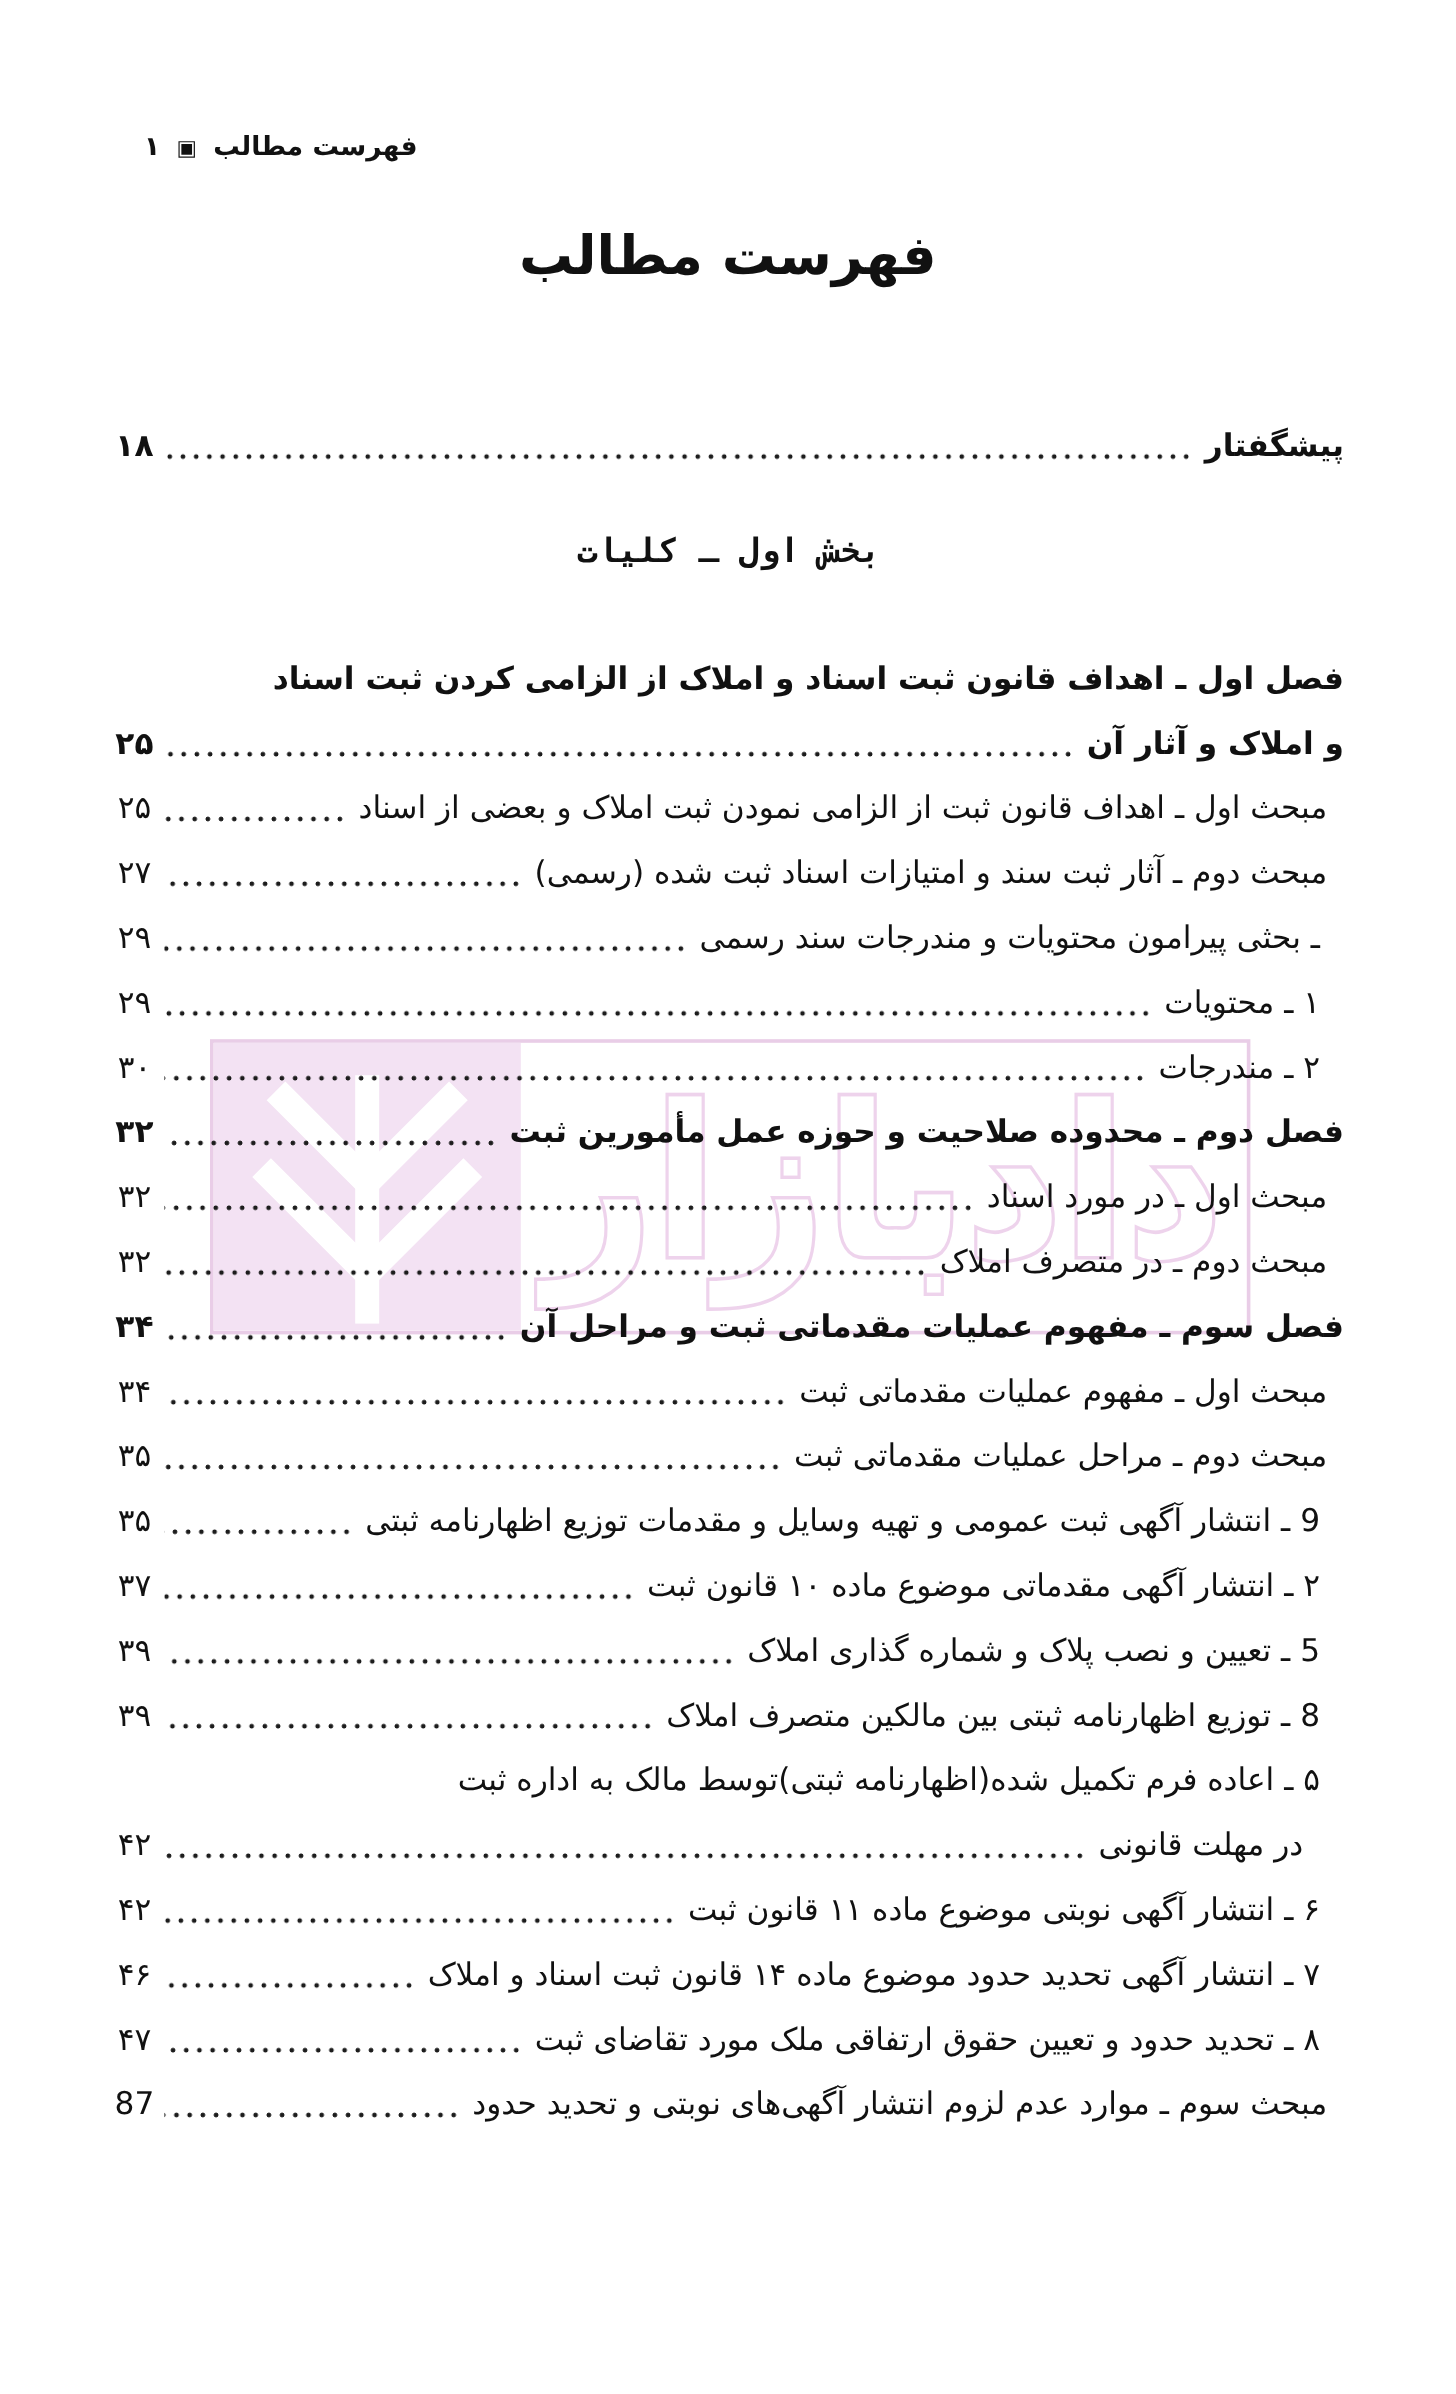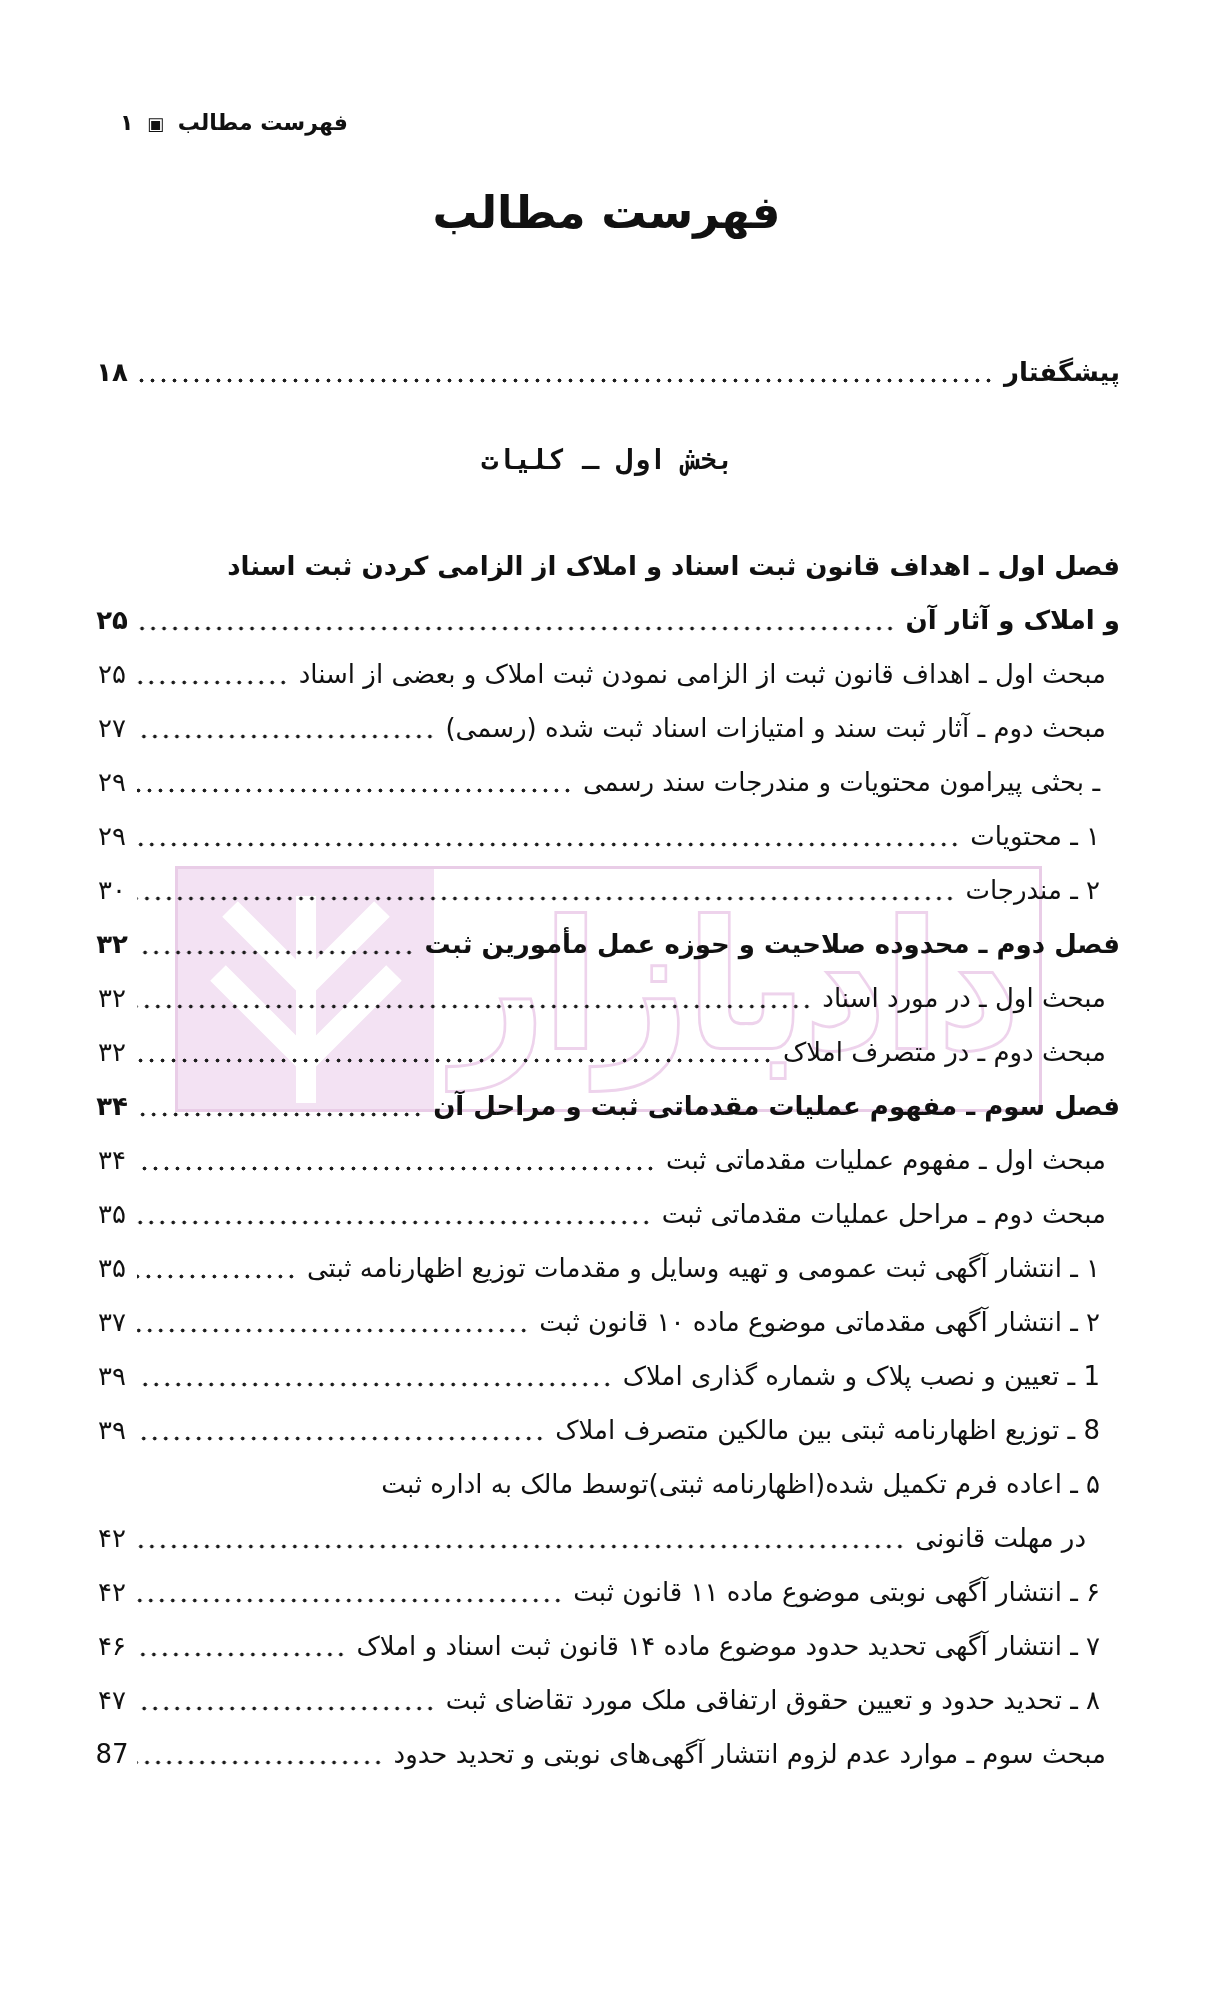--- a/index.html
+++ b/index.html
@@ -176,31 +176,31 @@
     <span class="t">مبحث اول ـ مفهوم عملیات مقدماتی ثبت</span>
     <span class="dots"></span>
     <span class="p">۳۴</span>
   </div>
       <div class="toc-row" style="padding-right: 14px;">
     <span class="t">مبحث دوم ـ مراحل عملیات مقدماتی ثبت</span>
     <span class="dots"></span>
     <span class="p">۳۵</span>
   </div>
       <div class="toc-row" style="padding-right: 20px;">
-    <span class="t">۱ ـ انتشار آگهی ثبت عمومی و تهیه وسایل و مقدمات توزیع اظهارنامه ثبتی</span>
+    <span class="t">9 ـ انتشار آگهی ثبت عمومی و تهیه وسایل و مقدمات توزیع اظهارنامه ثبتی</span>
     <span class="dots"></span>
     <span class="p">۳۵</span>
   </div>
       <div class="toc-row" style="padding-right: 20px;">
     <span class="t">۲ ـ انتشار آگهی مقدماتی موضوع ماده ۱۰ قانون ثبت</span>
     <span class="dots"></span>
     <span class="p">۳۷</span>
   </div>
       <div class="toc-row" style="padding-right: 20px;">
-    <span class="t">1 ـ تعیین و نصب پلاک و شماره گذاری املاک</span>
+    <span class="t">5 ـ تعیین و نصب پلاک و شماره گذاری املاک</span>
     <span class="dots"></span>
     <span class="p">۳۹</span>
   </div>
       <div class="toc-row" style="padding-right: 20px;">
     <span class="t">8 ـ توزیع اظهارنامه ثبتی بین مالکین متصرف املاک</span>
     <span class="dots"></span>
     <span class="p">۳۹</span>
   </div>
       <div class="toc-row" style="padding-right: 20px;">
     <span class="t">۵ ـ اعاده فرم تکمیل شده(اظهارنامه ثبتی)توسط مالک به اداره ثبت</span>

